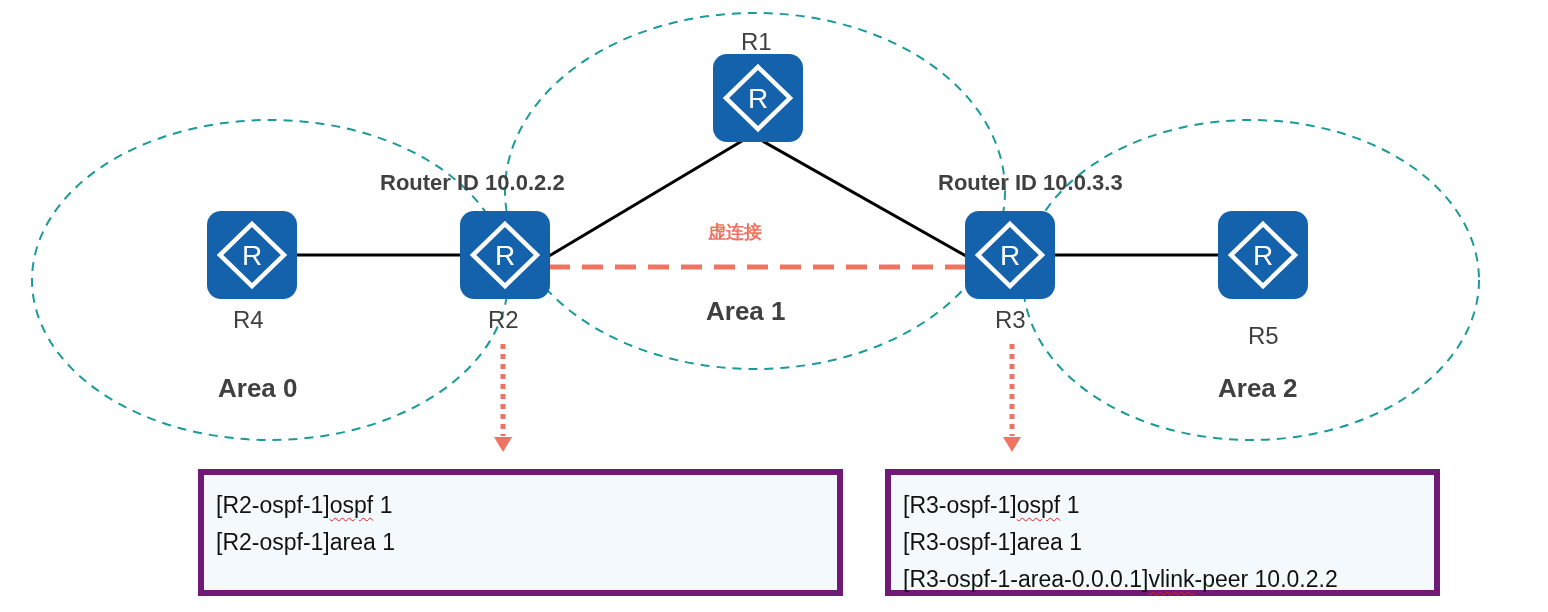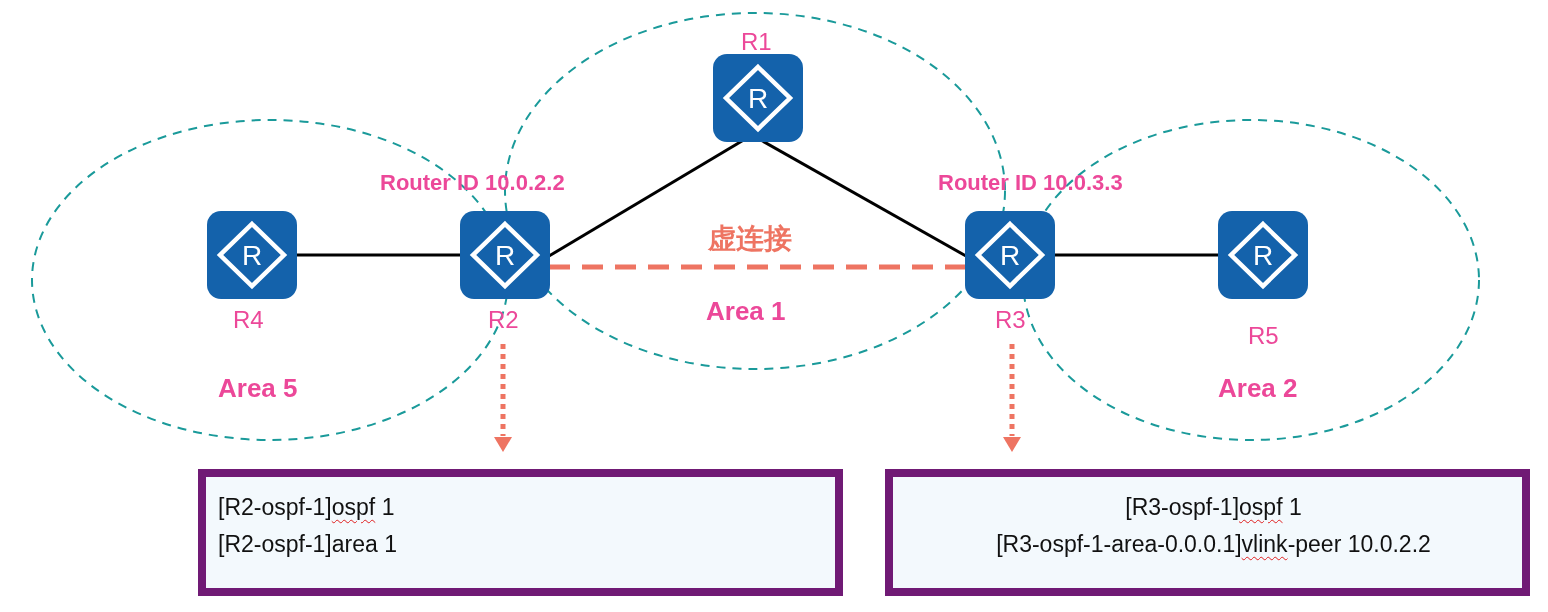--- a/index.html
+++ b/index.html
@@ -1,24 +1,24 @@
 <!DOCTYPE html>
 <html><head>
   <meta charset="utf-8">
   <style>
     html, body { margin: 0; padding: 0; background: #ffffff; }
     body { width: 1548px; height: 612px; position: relative; overflow: hidden;
            font-family: "Liberation Sans", "DejaVu Sans", sans-serif; }
     #diagram { position: absolute; left: 0; top: 0; }
-    .lbl { position: absolute; color: #ec4899; white-space: nowrap; }
+    .lbl { position: absolute; color: #404040; white-space: nowrap; }
     .rname { font-size: 24px; }
     .rid { font-size: 22px; font-weight: bold; }
     .area { font-size: 26px; font-weight: bold; }
-    .vlink { font-size: 28px; font-weight: bold; color: #ee7462; }
-    .cfg { position: absolute; background: #f3f9fd; border: 8px solid #701a75;
+    .vlink { font-size: 18px; font-weight: bold; color: #ee7462; }
+    .cfg { position: absolute; background: #f3f9fd; border: 6px solid #701a75;
            box-sizing: border-box; padding: 12px 0 0 12px; }
     .cfg .line { font-size: 23px; line-height: 37px; color: #111; white-space: nowrap; }
     .squig { text-decoration: underline wavy #e02020; text-decoration-thickness: 1px; text-underline-offset: 4px; }
   </style>
 </head>
 <body>
 
 <svg id="diagram" width="1548" height="612" viewBox="0 0 1548 612">
   <defs>
     <g id="router-shape">
@@ -67,27 +67,28 @@
 
 <span class="lbl rname" style="left:741px;top:28px;">R1</span>
 <span class="lbl rname" style="left:488px;top:306px;">R2</span>
 <span class="lbl rname" style="left:995px;top:306px;">R3</span>
 <span class="lbl rname" style="left:233px;top:306px;">R4</span>
 <span class="lbl rname" style="left:1248px;top:322px;">R5</span>
 
 <span class="lbl rid" style="left:380px;top:170px;">Router ID 10.0.2.2</span>
 <span class="lbl rid" style="left:938px;top:170px;">Router ID 10.0.3.3</span>
 
-<span class="lbl area" style="left:218px;top:373px;">Area 5</span>
+<span class="lbl area" style="left:218px;top:373px;">Area 0</span>
 <span class="lbl area" style="left:706px;top:296px;">Area 1</span>
 <span class="lbl area" style="left:1218px;top:373px;">Area 2</span>
 
 <span class="lbl vlink" style="left:708px;top:220px;">虚连接</span>
 
 <div class="cfg" style="left:198px;top:469px;width:645px;height:127px;">
   <div class="line"><span>[R2-ospf-1]</span><span class="squig">ospf</span><span> 1</span></div>
   <div class="line">[R2-ospf-1]area 1</div>
 </div>
 
-<div class="cfg" style="left:885px;top:469px;width:645px;height:127px;text-align:center;">
+<div class="cfg" style="left:885px;top:469px;width:555px;height:127px;">
   <div class="line"><span>[R3-ospf-1]</span><span class="squig">ospf</span><span> 1</span></div>
+  <div class="line">[R3-ospf-1]area 1</div>
   <div class="line"><span>[R3-ospf-1-area-0.0.0.1]</span><span class="squig">vlink</span><span>-peer 10.0.2.2</span></div>
 </div>
 
 </body></html>

